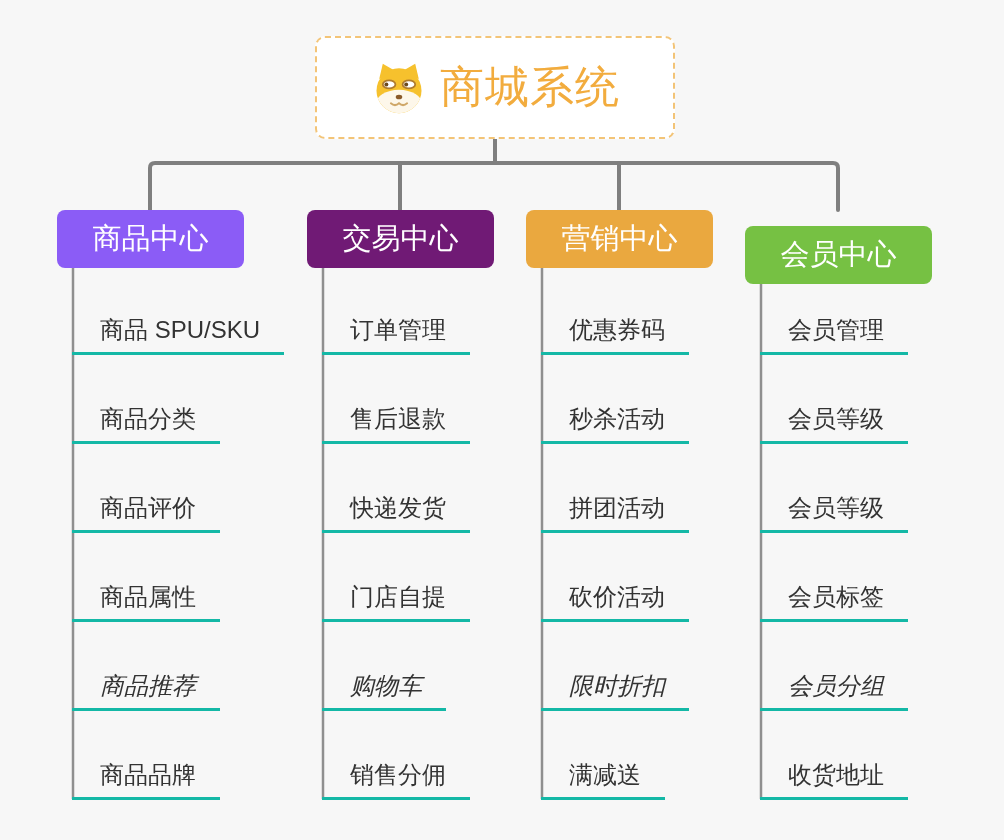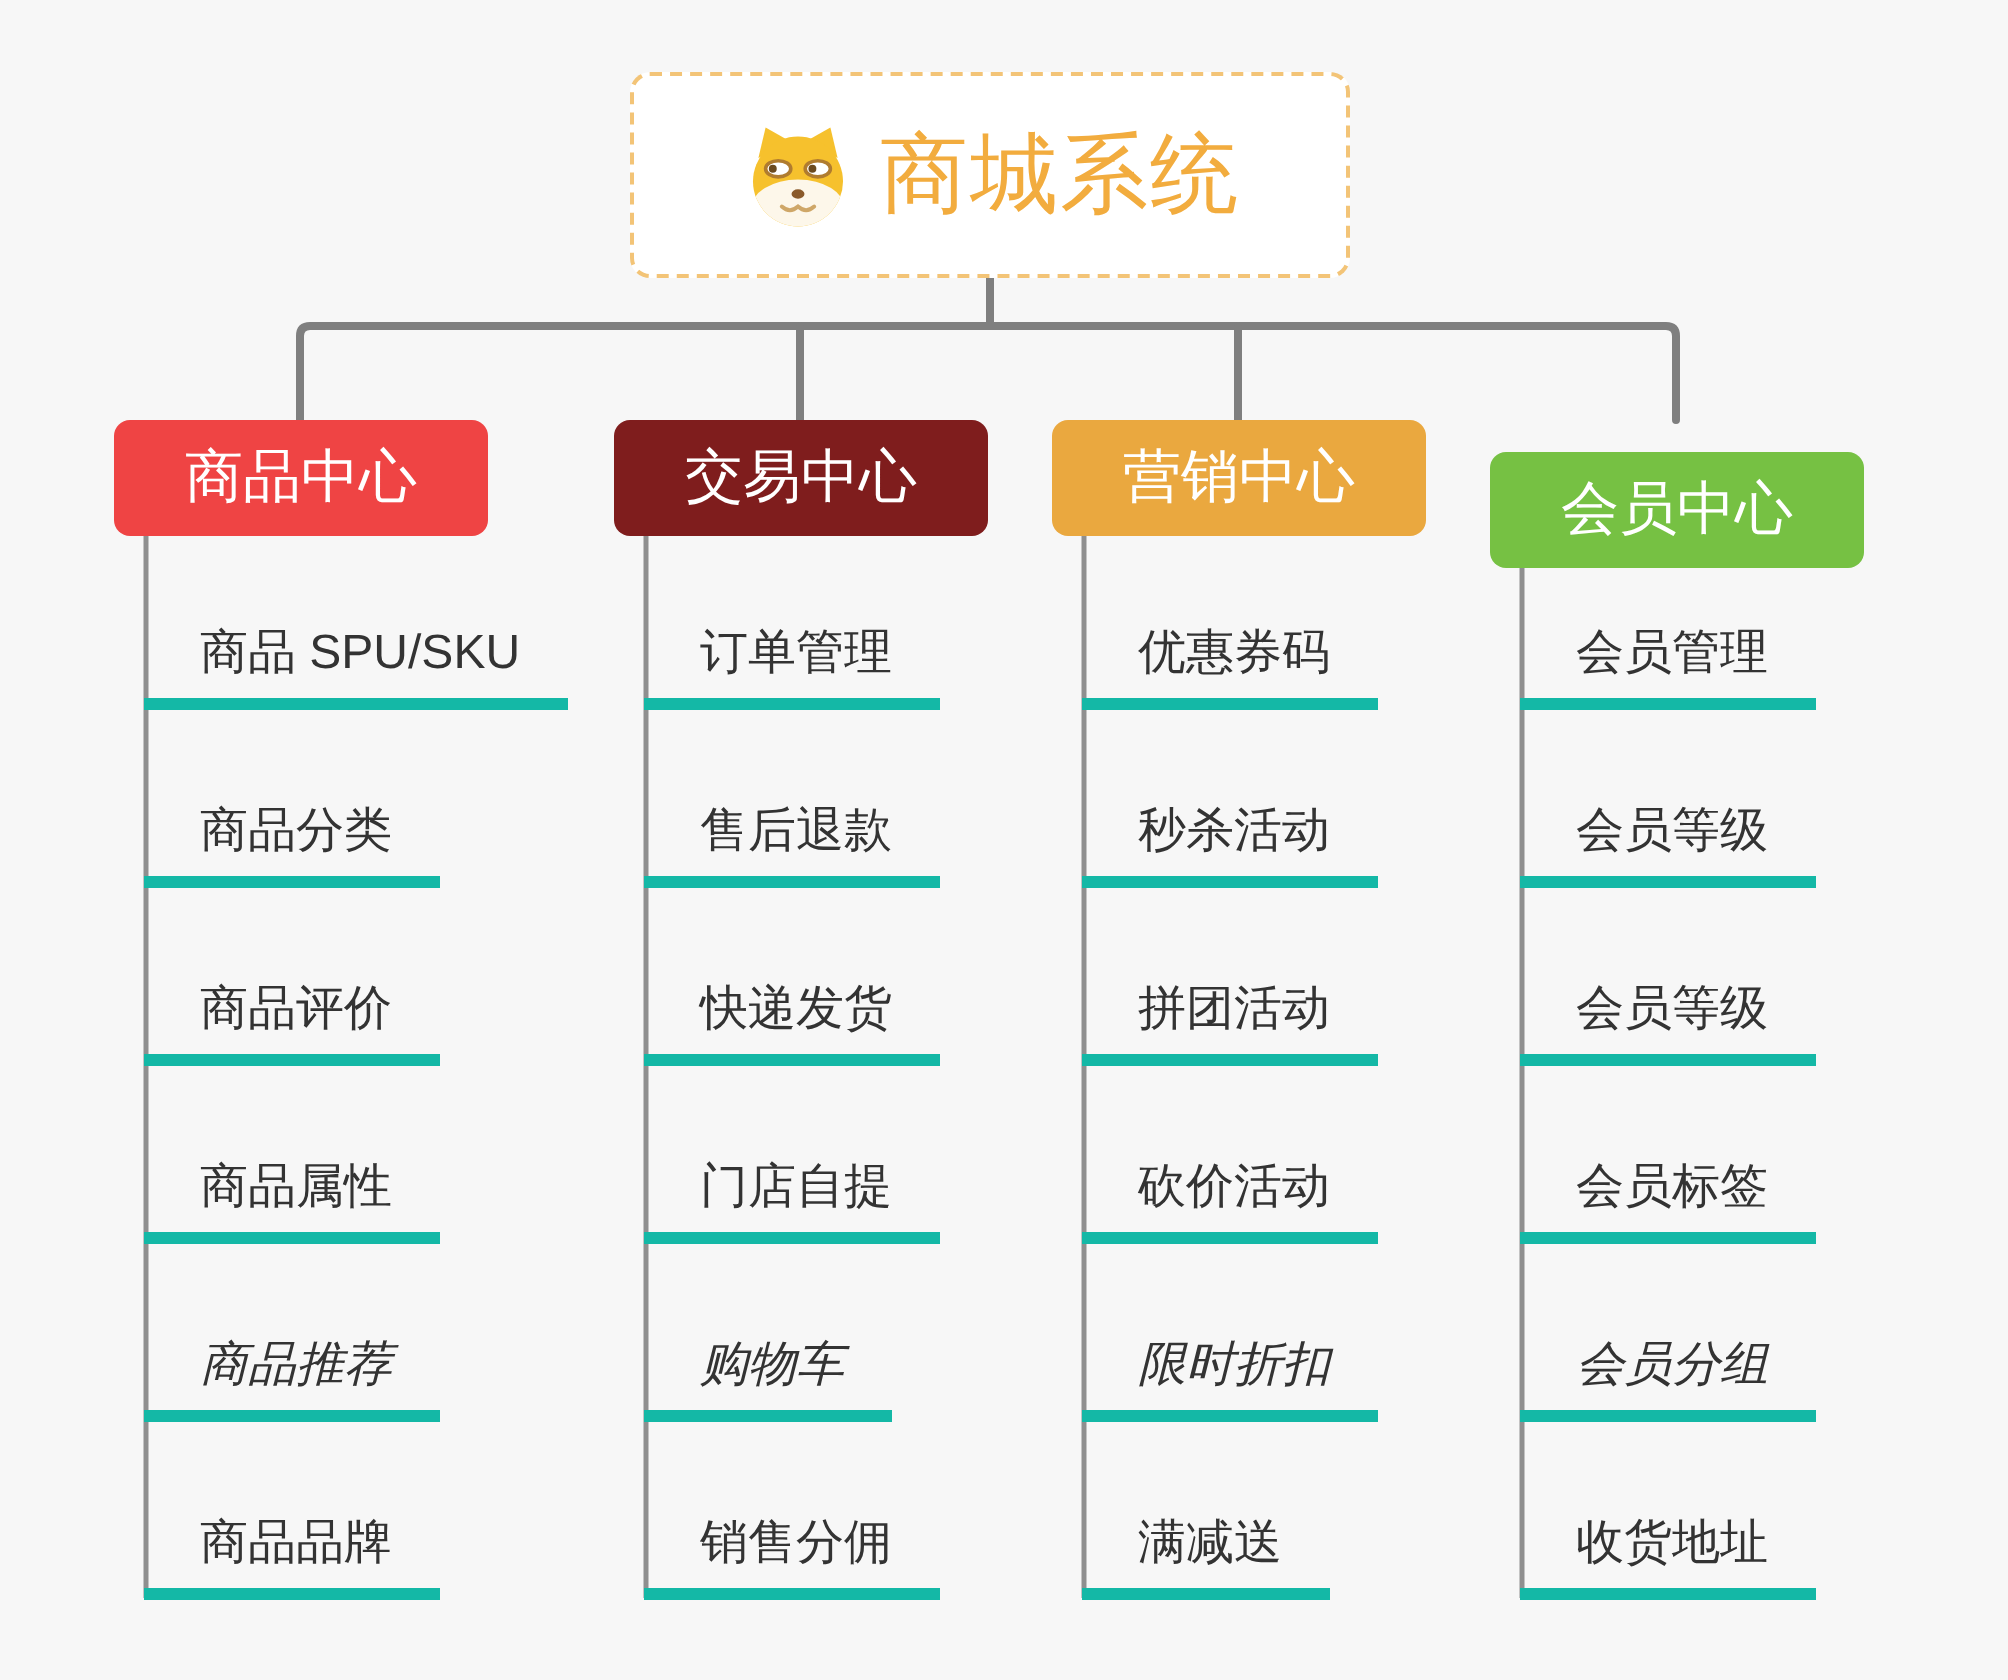--- a/index.html
+++ b/index.html
@@ -28,21 +28,21 @@
     display:flex;align-items:center;justify-content:center;
     box-sizing:border-box;
   }
   .b0{left:57px;} .b1{left:307px;} .b2{left:526px;} .b3{left:745px;}
 
   
   .leaf{
     position:absolute;box-sizing:border-box;
     font-size:24px;line-height:30px;color:#333333;
     padding:0 24px 7px 28px;
-    border-bottom:6px solid #14b8a6;
+    border-bottom:3px solid #14b8a6;
     white-space:nowrap;height:39px;
     display:flex;align-items:flex-end;
   }
   .c0{left:72px;} .c1{left:322px;} .c2{left:541px;} .c3{left:760px;}
   .r0{top:316px;} .r1{top:405px;} .r2{top:494px;}
   .r3{top:583px;} .r4{top:672px;font-style:italic;} .r5{top:761px;}
 </style>
 </head>
 <body>
 
@@ -79,24 +79,24 @@
         <circle cx="18" cy="26" r="2.2" fill="#6b4a1f"></circle>
         <ellipse cx="43" cy="26" rx="7" ry="4.5" fill="#ffffff" stroke="#b07c2f" stroke-width="2"></ellipse>
         <circle cx="40" cy="26" r="2.2" fill="#6b4a1f"></circle>
         <ellipse cx="32" cy="40" rx="3.6" ry="2.6" fill="#8a5a2a"></ellipse>
         <path d="M23 47 Q27.5 51 32 47 Q36.5 51 41 47" stroke="#cfa768" stroke-width="2.2" fill="none" stroke-linecap="round"></path>
       </svg>
     </span>
     <span class="root-title">商城系统</span>
   </div>
 
-  <div class="branch-node b0" style="background-color: #ef4444;">
+  <div class="branch-node b0" style="background-color: #8b5cf6;">
     <span>商品中心</span>
   </div>
-  <div class="branch-node b1" style="background-color: #7f1d1d;">
+  <div class="branch-node b1" style="background-color: #701a75;">
     <span>交易中心</span>
   </div>
   <div class="branch-node b2" style="background-color: rgb(234, 168, 63);">
     <span>营销中心</span>
   </div>
   <div class="branch-node b3" style="background-color: rgb(118, 193, 67); margin-top: 16px;">
     <span>会员中心</span>
   </div>
 
   <div class="leaf c0 r0">商品 SPU/SKU</div>

